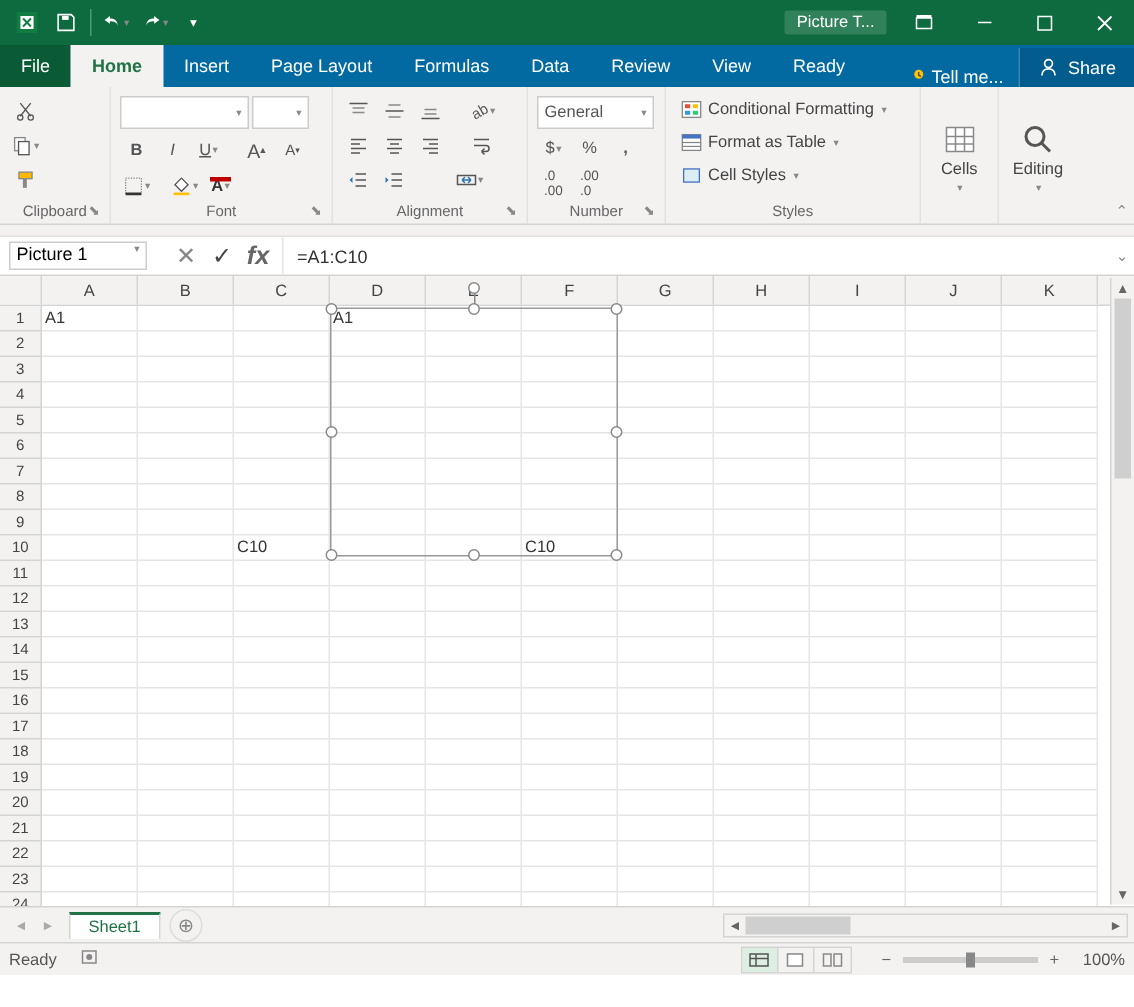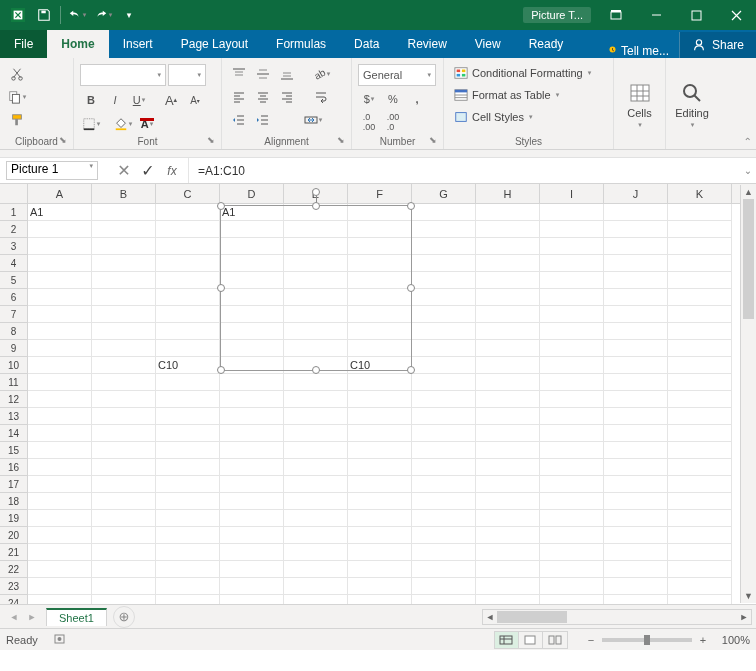--- a/index.html
+++ b/index.html
@@ -51,21 +51,21 @@
 .num-combo { border: 1px solid #ccc; background: #fff; height: 22px; font-size: 11px; padding: 0 4px; display: flex; align-items: center; color: #555; width: 78px; justify-content: space-between; }
 
 .collapse-ribbon { position: absolute; right: 4px; bottom: 2px; font-size: 10px; color: #888; cursor: pointer; }
 
 
 .formula-bar { height: 26px; border-bottom: 1px solid #d4d4d4; display: flex; align-items: stretch; background: #fff; }
 .name-box { border: 1px solid #ccc; width: 92px; margin: 3px 0 3px 6px; display: flex; padding: 0 4px; font-size: 12px; justify-content: space-between; }
 .fb-btns { display: flex; align-items: center; border-right: 1px solid #e5e5e5; padding: 0 4px; margin-left: 10px; }
 .fb-btn { width: 24px; height: 18px; display: flex; align-items: center; justify-content: center; cursor: pointer; color: #888; }
 .fb-btn.active { color: #444; }
-.fb-btn.fx { font-style: italic; font-size: 12px; color: #666; }
+.fb-btn.fx { font-style: italic; font-size: 17px; color: #666; font-weight: bold; }
 .fb-input { flex: 1; display: flex; align-items: center; padding: 0 8px; font-size: 12px; color: #333; border: 1px solid transparent; }
 .fb-expand { width: 16px; display: flex; align-items: center; justify-content: center; color: #888; cursor: pointer; font-size: 10px; }
 
 
 .spacer-row { height: 8px; background: #f3f2f1; border-bottom: 1px solid #e1e1e1; }
 
 
 .grid-wrapper { position: relative; height: 420px; overflow: hidden; background: #fff; }
 .col-headers { display: flex; height: 20px; background: #f3f2f1; border-bottom: 1px solid #d4d4d4; position: sticky; top: 0; }
 .select-all { width: 28px; border-right: 1px solid #d4d4d4; background: #f3f2f1; cursor: pointer; }

